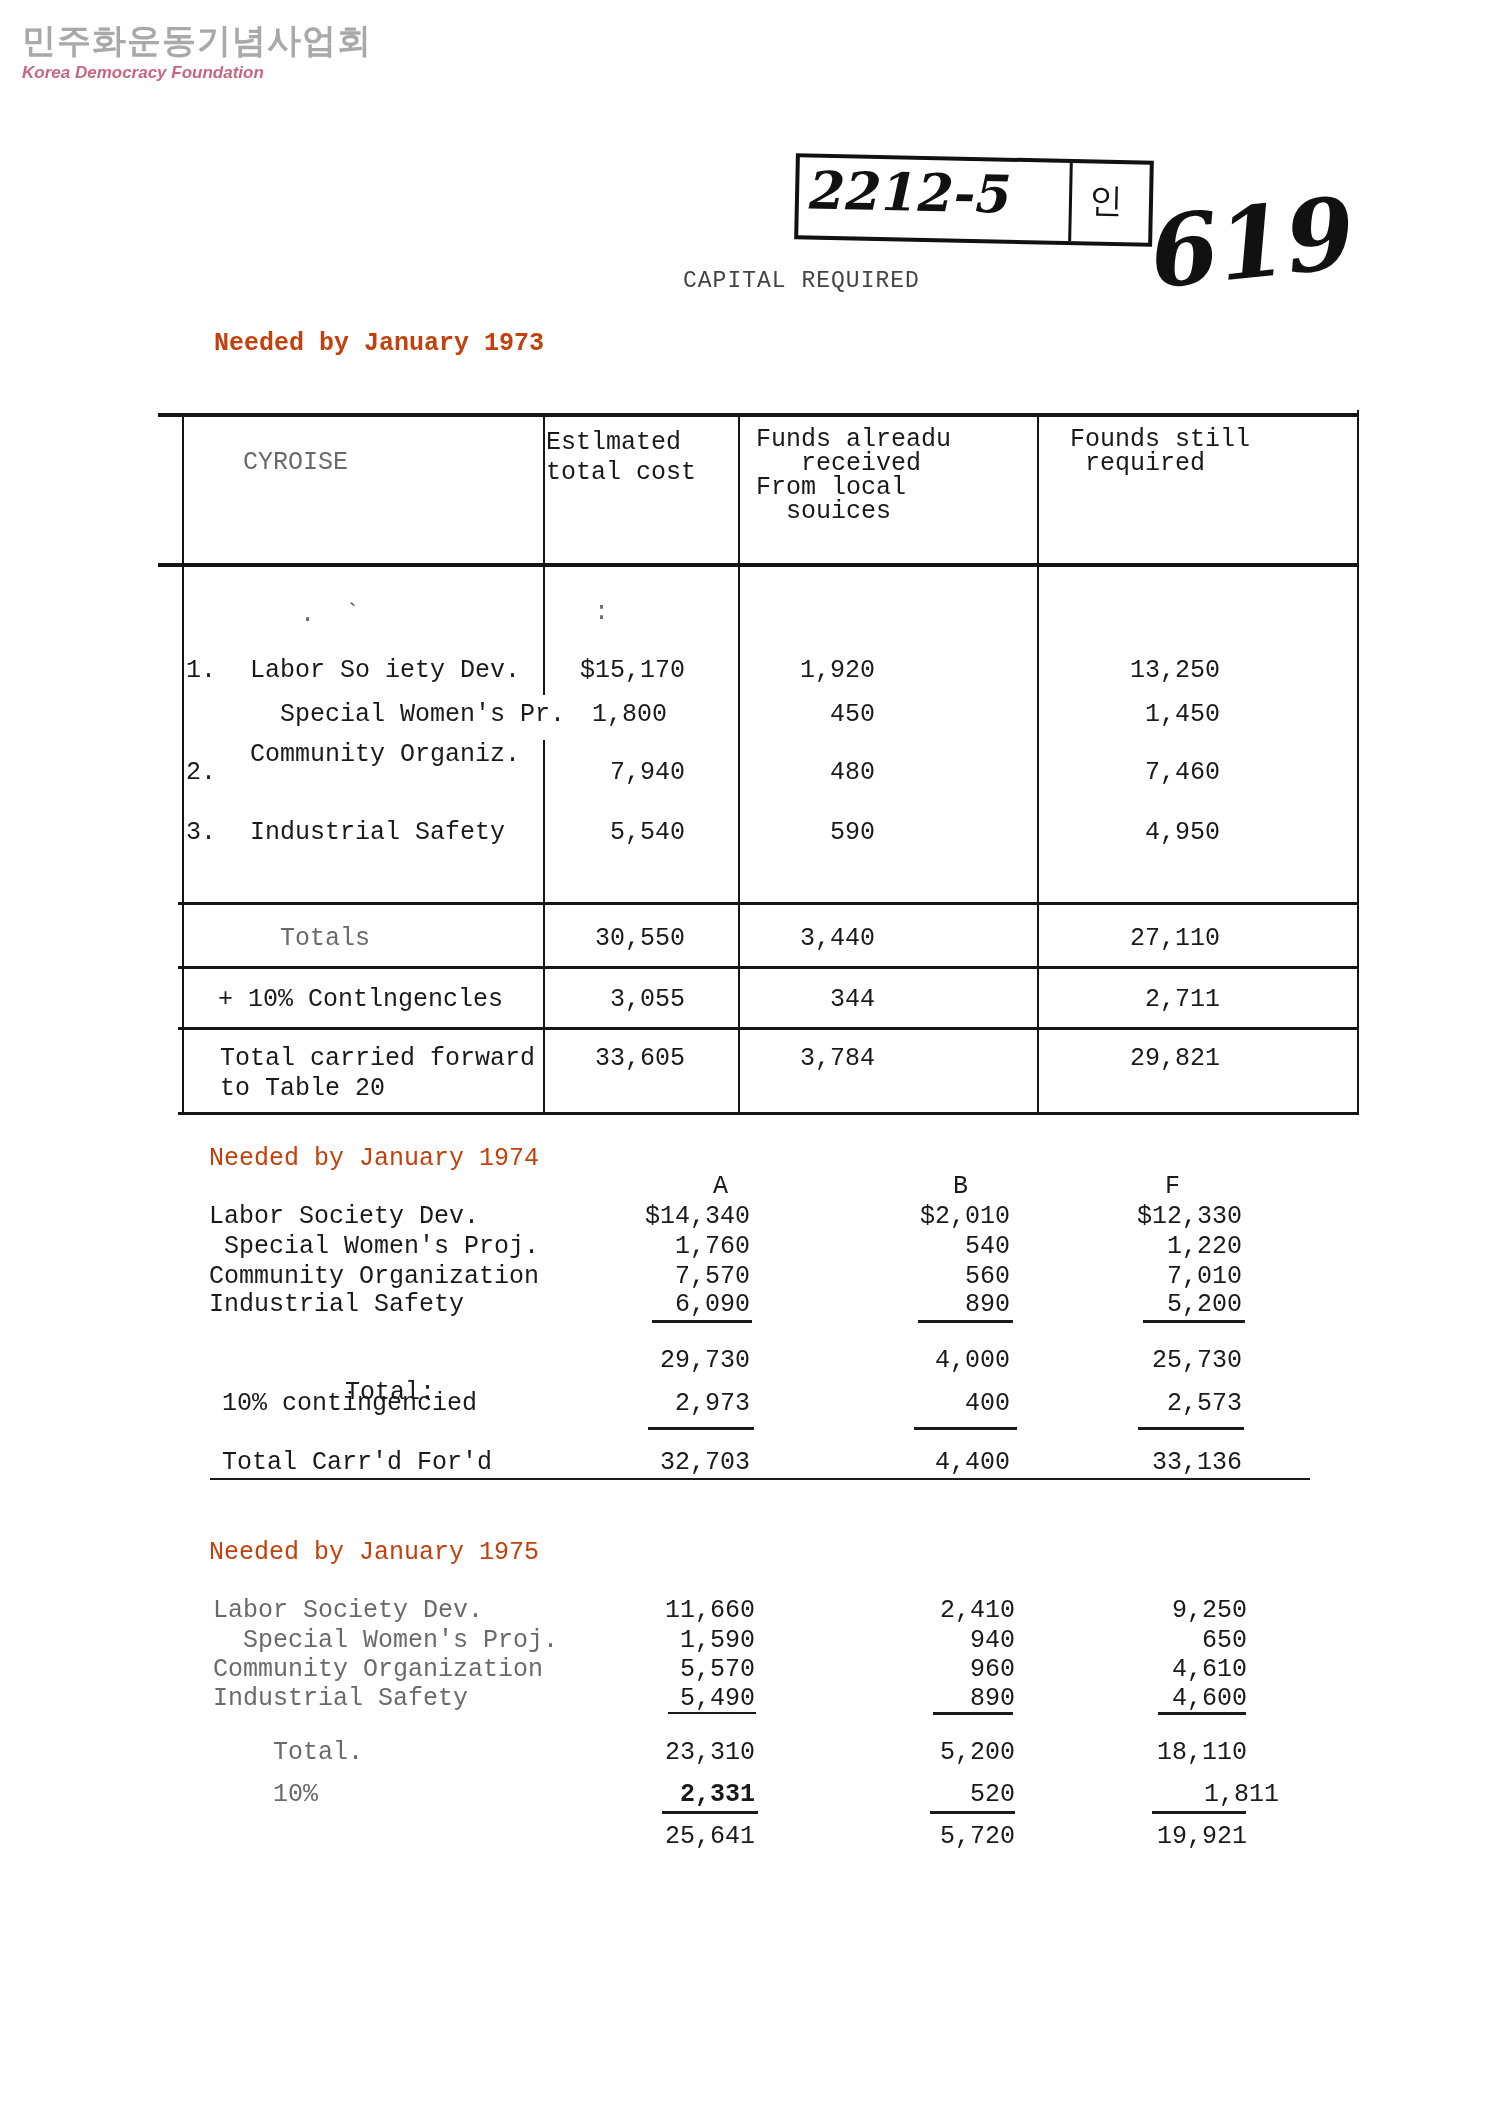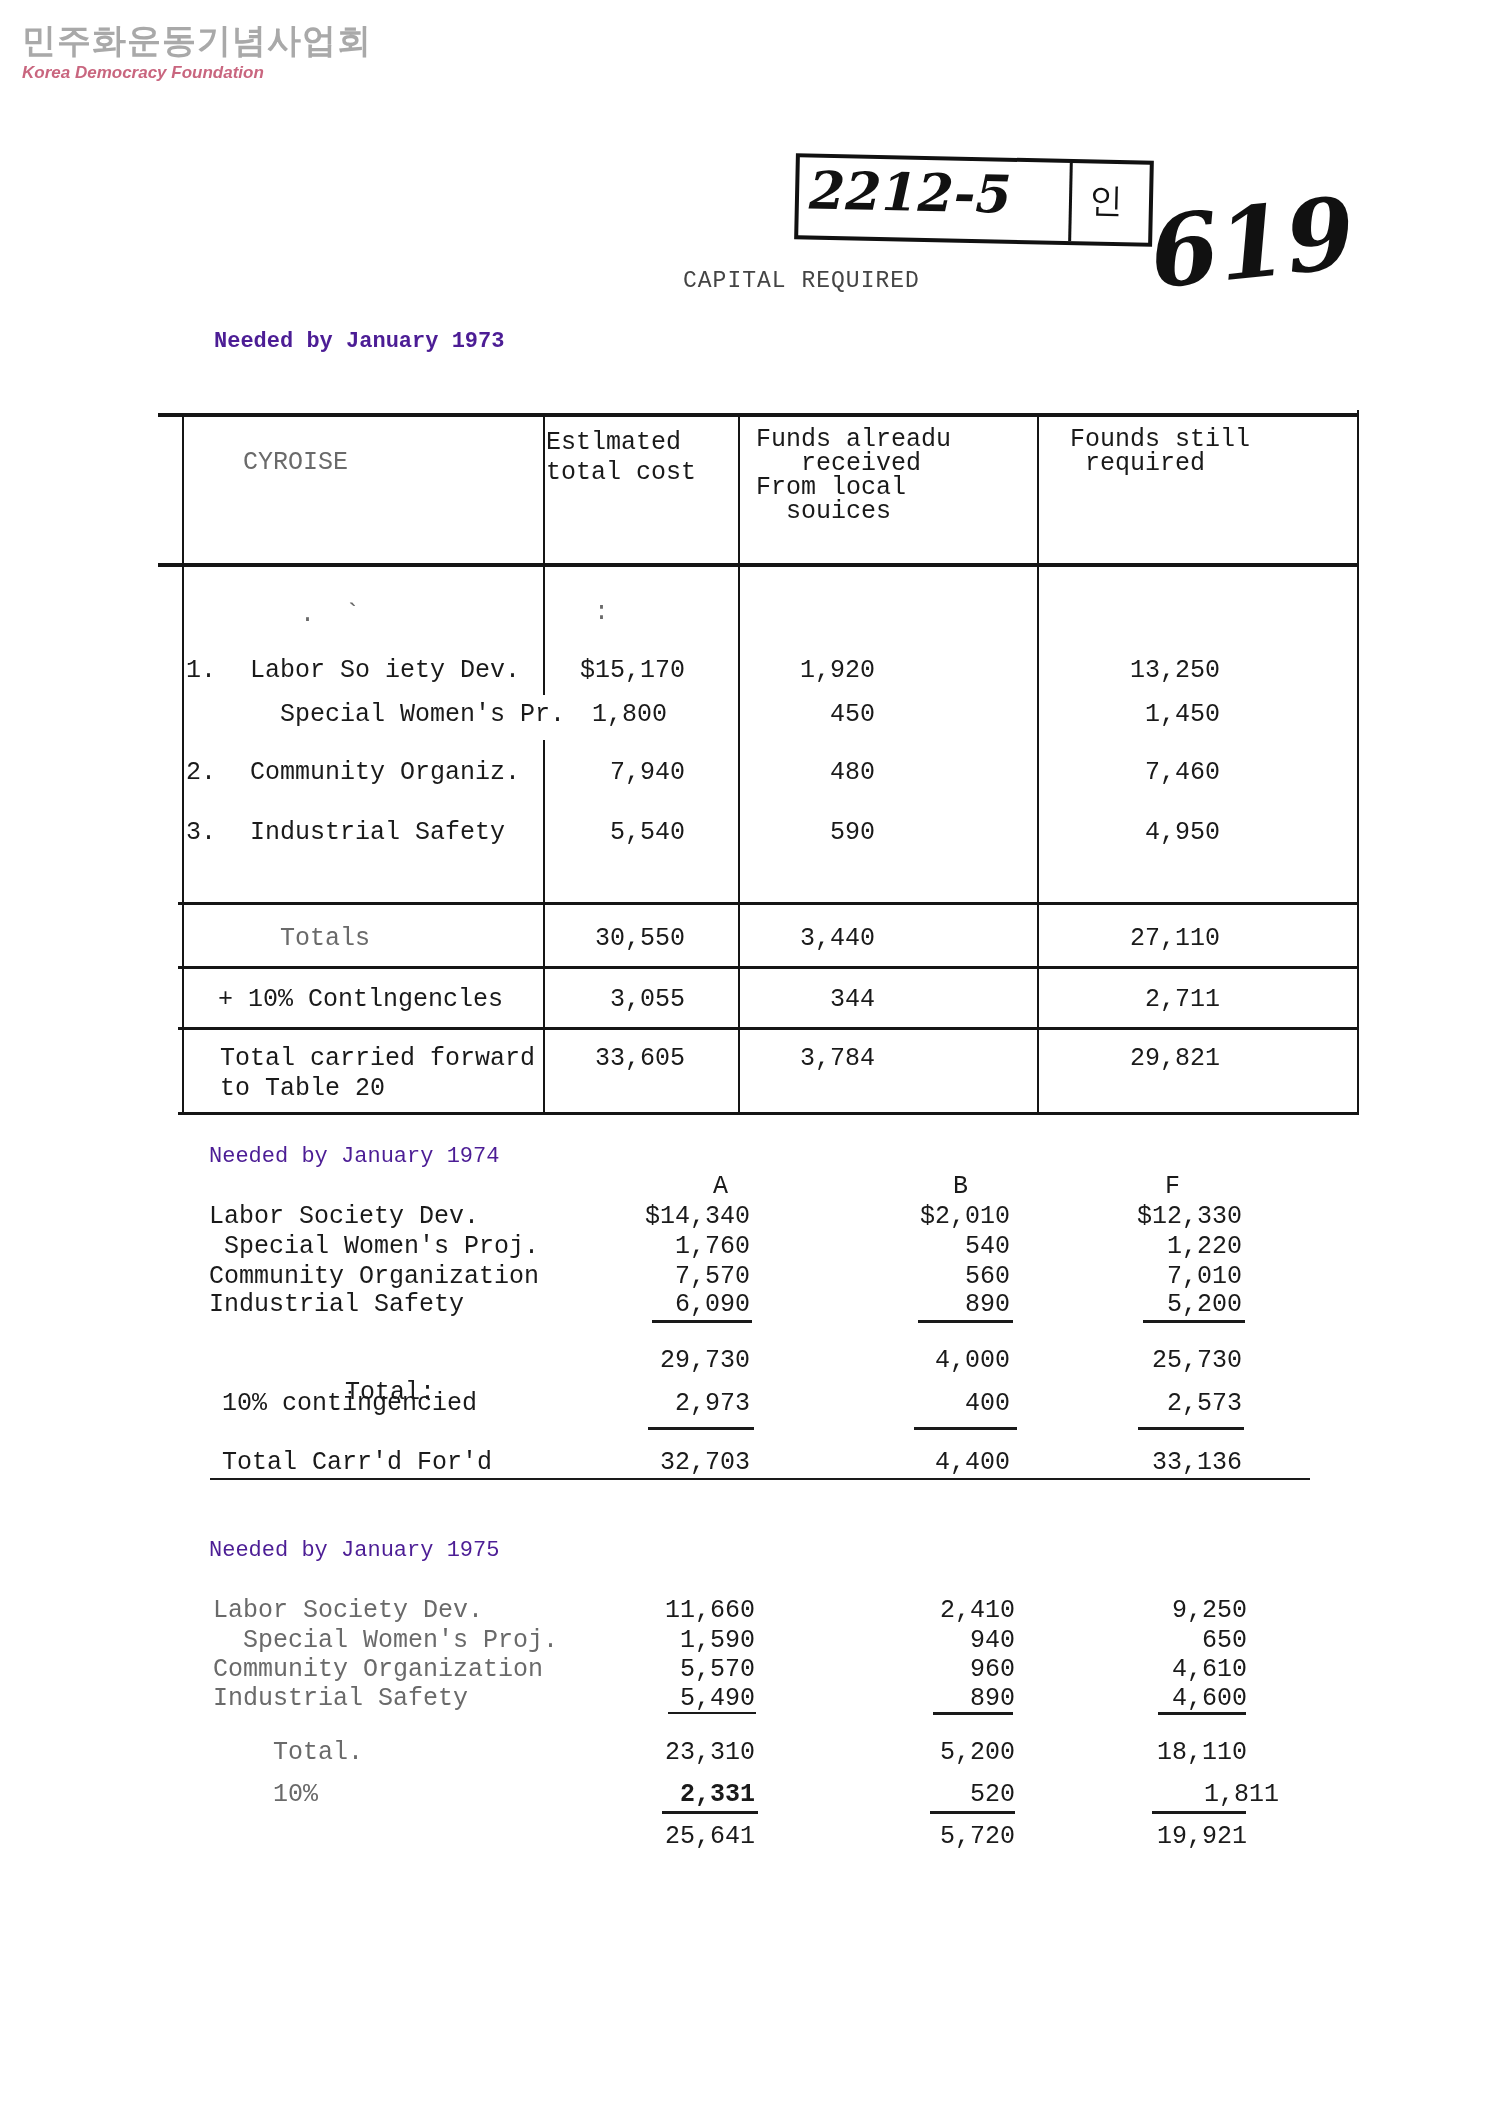--- a/index.html
+++ b/index.html
@@ -12,21 +12,21 @@
              font-weight: bold; color: #c9667f; font-style: italic; }
   .stamp { left: 795px; top: 157px; width: 350px; height: 78px; border: 4px solid #111;
            transform: rotate(1.2deg); }
   .stamp-no { left: 10px; top: 2px; font-family: "DejaVu Serif", serif; font-style: italic;
               font-weight: bold; font-size: 52px; color: #111; }
   .stamp-div { left: 270px; top: 0; width: 3px; height: 78px; background: #111; }
   .stamp-ch { left: 290px; top: 14px; font-family: "DejaVu Sans", sans-serif; font-size: 34px; color: #111; }
   .handnum { left: 1150px; top: 185px; font-family: "DejaVu Serif", serif; font-style: italic;
              font-weight: bold; font-size: 98px; color: #111; transform: rotate(-6deg); }
   .doc-title { left: 683px; top: 268px; font-size: 23px; color: #444; letter-spacing: 1px; }
-  .section-title { font-size: 22px; color: #4c1d95; }
+  .section-title { font-size: 25px; color: #c2410c; }
   .sec1 { left: 214px; top: 329px; font-weight: bold; }
   .sec2 { left: 209px; top: 1144px; }
   .sec3 { left: 209px; top: 1538px; }
 
   
   .hline { position: absolute; background: #151515; height: 3px; }
   .vline { position: absolute; background: #151515; width: 2px; }
   .cell { position: absolute; font-size: 25px; line-height: 30px; color: #1a1a1a; white-space: pre; }
   .num { text-align: right; }
   .faint { color: #6a6a6a; }
@@ -90,21 +90,21 @@
 
   <div>
     <div class="cell" style="left:280px; top:700px;">Special Women's Pr.</div>
     <div class="cell num" style="left:542px; width:125px; top:700px;">1,800</div>
     <div class="cell num" style="left:750px; width:125px; top:700px;">450</div>
     <div class="cell num" style="left:1080px; width:140px; top:700px;">1,450</div>
   </div>
 
   <div>
     <div class="cell" style="left:186px; top:758px;">2.</div>
-    <div class="cell" style="left:250px; top:758px;">Community Organiz.</div>
+    <div class="cell" style="left:250px; top:740px;">Community Organiz.</div>
     <div class="cell num" style="left:560px; width:125px; top:758px;">7,940</div>
     <div class="cell num" style="left:750px; width:125px; top:758px;">480</div>
     <div class="cell num" style="left:1080px; width:140px; top:758px;">7,460</div>
   </div>
 
   <div>
     <div class="cell" style="left:186px; top:818px;">3.</div>
     <div class="cell" style="left:250px; top:818px;">Industrial Safety</div>
     <div class="cell num" style="left:560px; width:125px; top:818px;">5,540</div>
     <div class="cell num" style="left:750px; width:125px; top:818px;">590</div>

